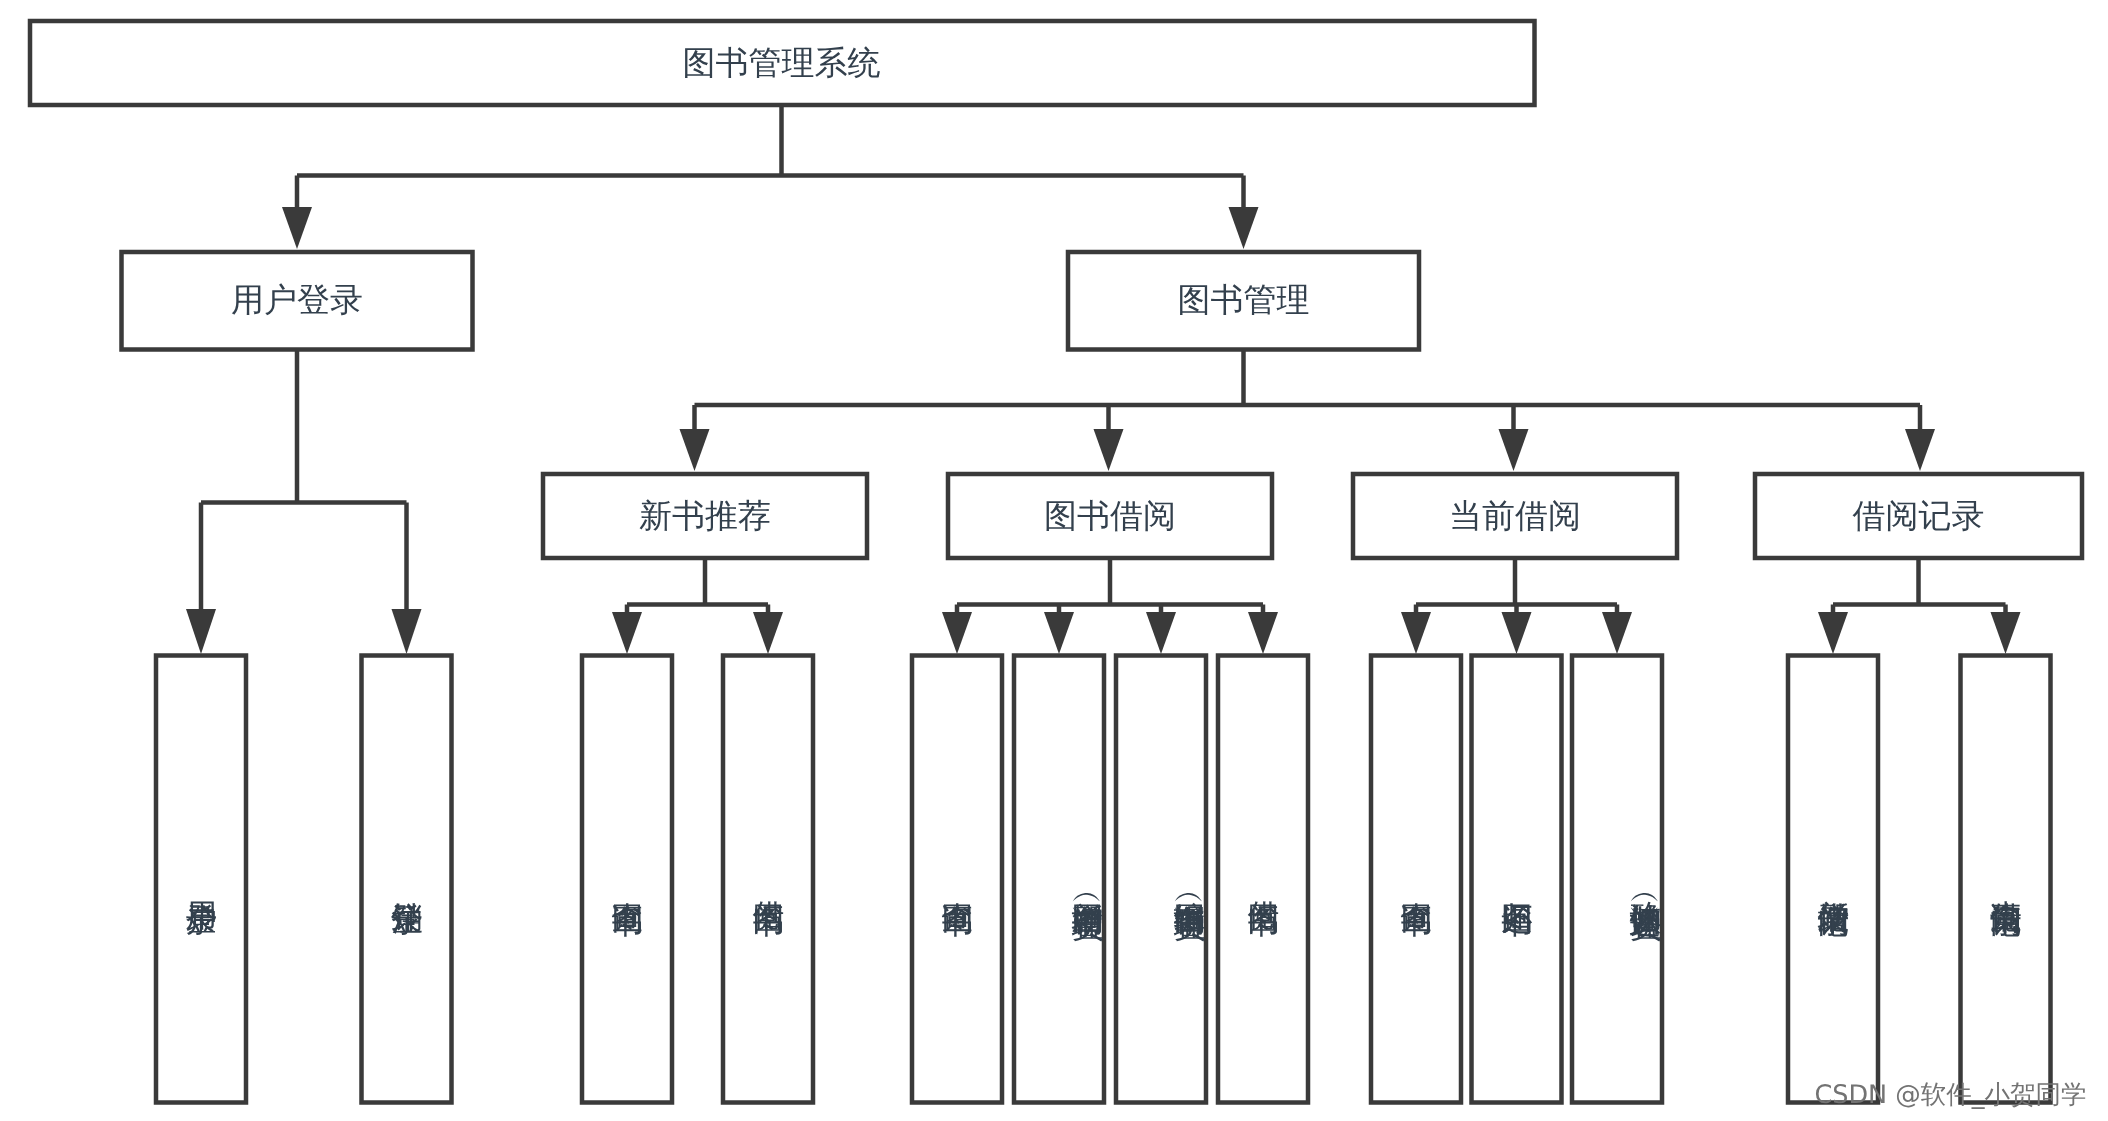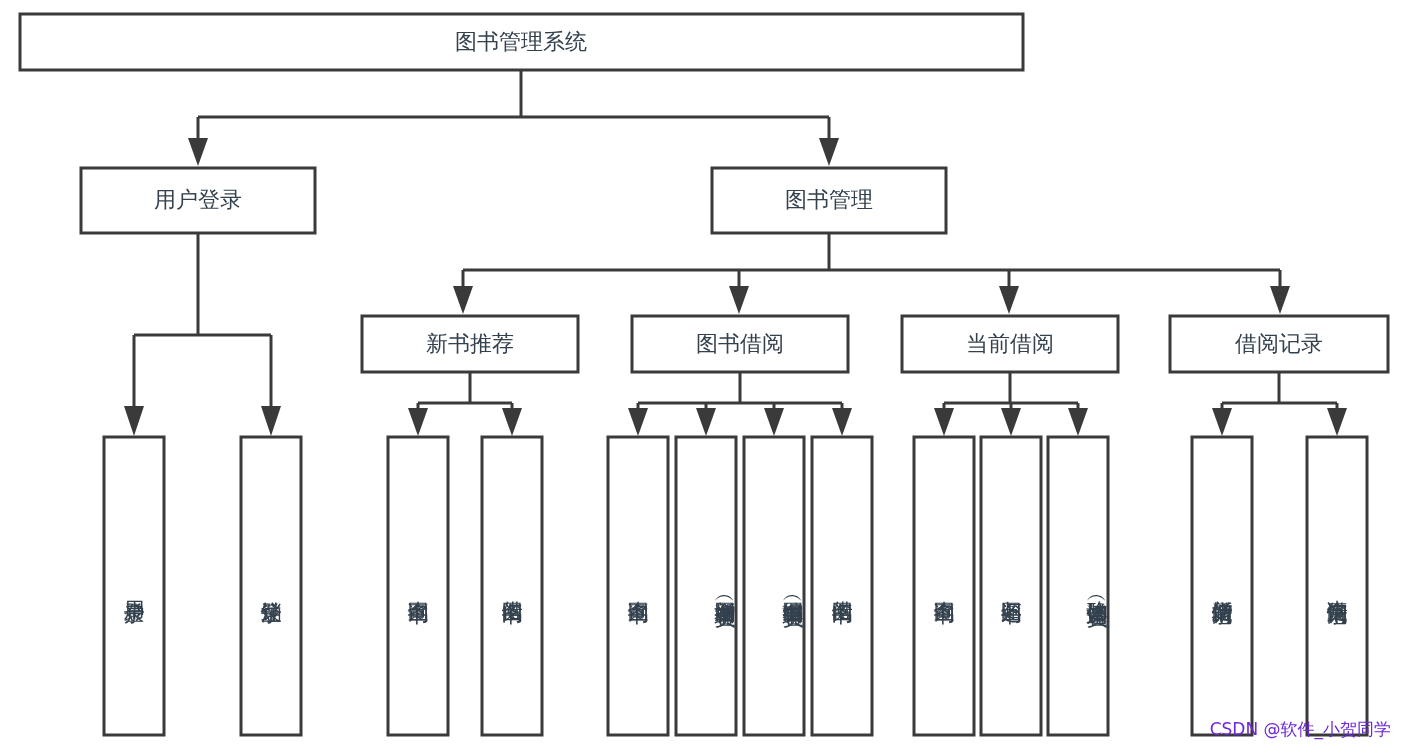--- a/index.html
+++ b/index.html
@@ -46,21 +46,21 @@
     text-anchor: middle;
     dominant-baseline: middle;
     letter-spacing: 0px;
   }
   .watermark {
     position: absolute;
     right: 14px;
     bottom: 6px;
     font-family: "DejaVu Sans", "Liberation Sans", sans-serif;
     font-size: 17px;
-    color: #6d28d9;
+    color: #737373;
     white-space: nowrap;
     user-select: none;
     pointer-events: none;
   }
   
   .vlabel {
     position: absolute;
     display: flex;
     flex-direction: column;
     align-items: center;

